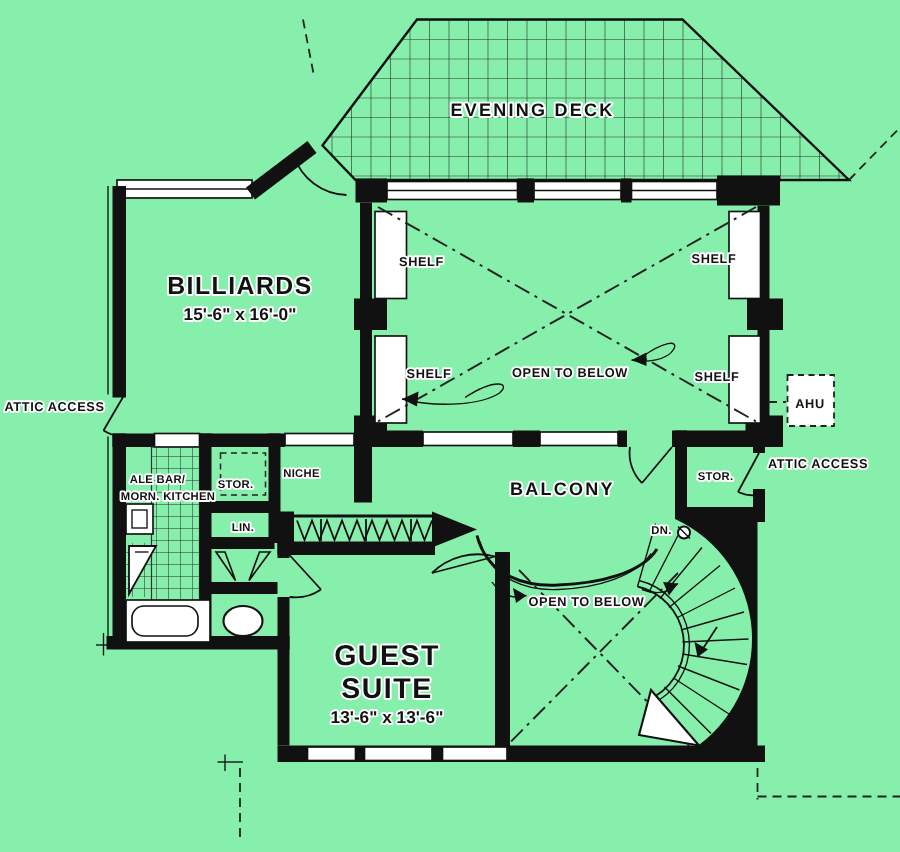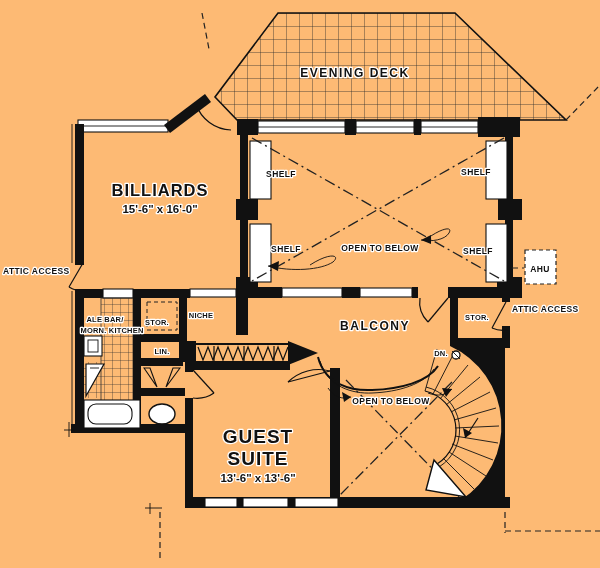--- a/index.html
+++ b/index.html
@@ -1,16 +1,16 @@
 <!DOCTYPE html>
 <html><head>
 <meta charset="utf-8">
 <style>
   html,body{margin:0;padding:0;background:#ffffff;}
-  .canvas{width:600px;height:568px;background:#fdba74;position:relative;overflow:hidden;}
+  .canvas{width:600px;height:568px;background:#86efac;position:relative;overflow:hidden;}
   svg{display:block;}
   text{font-family:"Liberation Sans","DejaVu Sans",sans-serif;font-weight:bold;fill:#111111;
        paint-order:stroke;stroke:#ffffff;stroke-width:2.5px;stroke-linejoin:round;}
   .t-big{font-size:16.5px;letter-spacing:1px;}
   .t-dim{font-size:11.5px;}
   .t-room{font-size:12px;letter-spacing:1.5px;}
   .t-guest{font-size:19px;letter-spacing:1px;}
   .t-sm{font-size:8.5px;letter-spacing:.4px;}
   .t-xs{font-size:7.5px;letter-spacing:.2px;}
   .wall{fill:#111111;stroke:none;}

